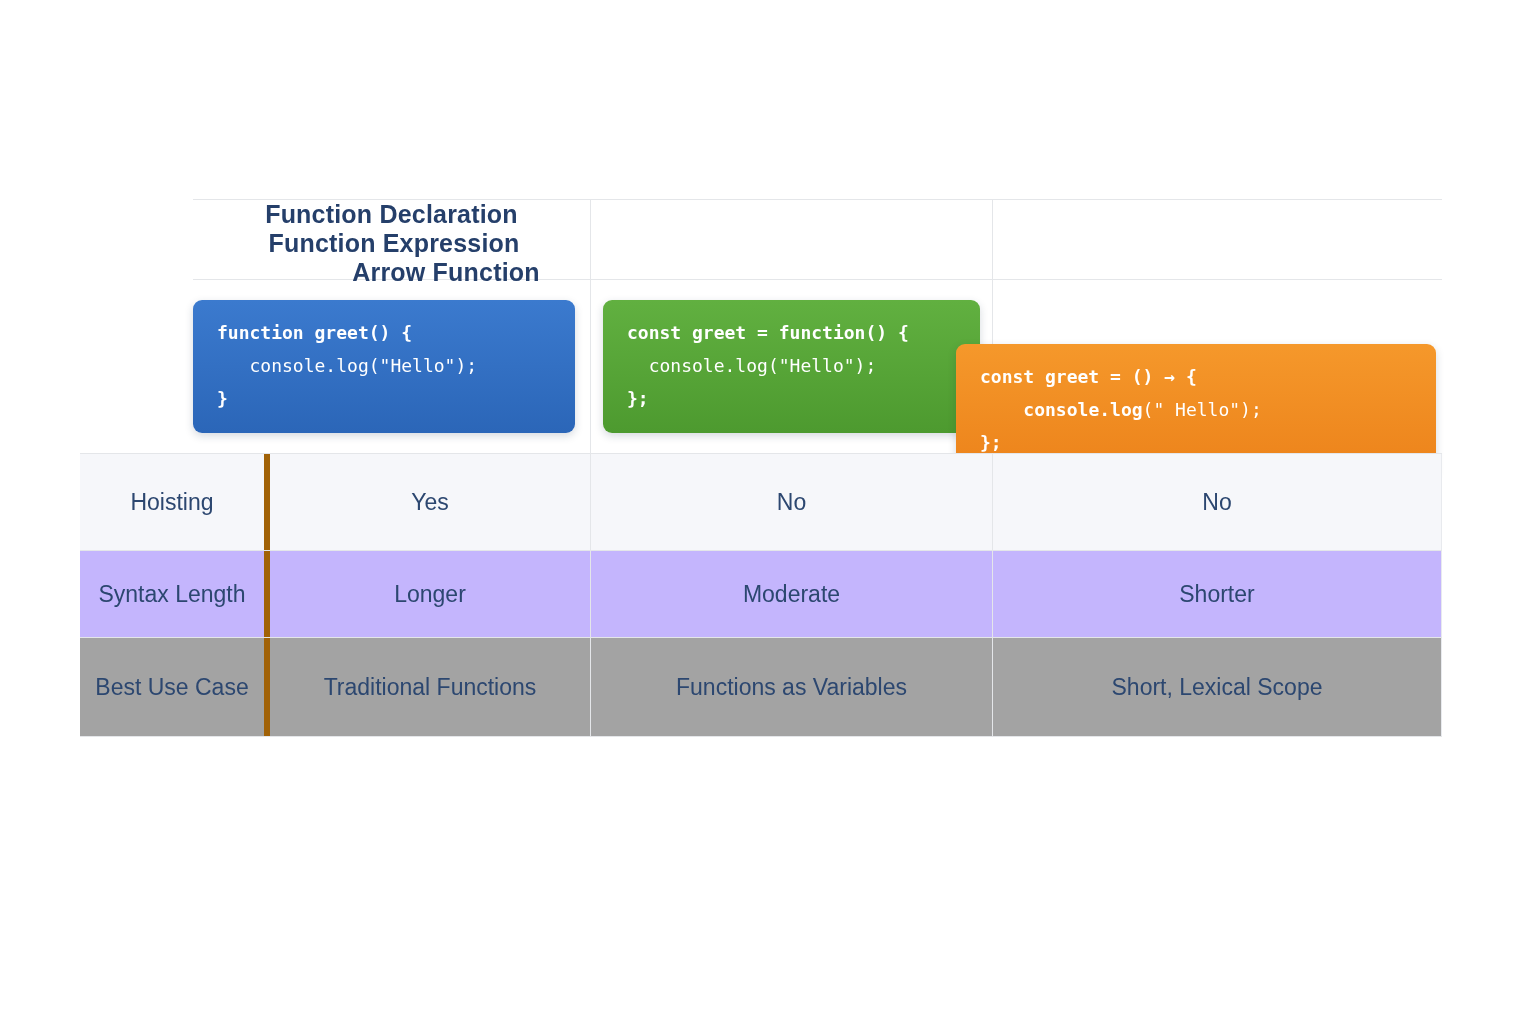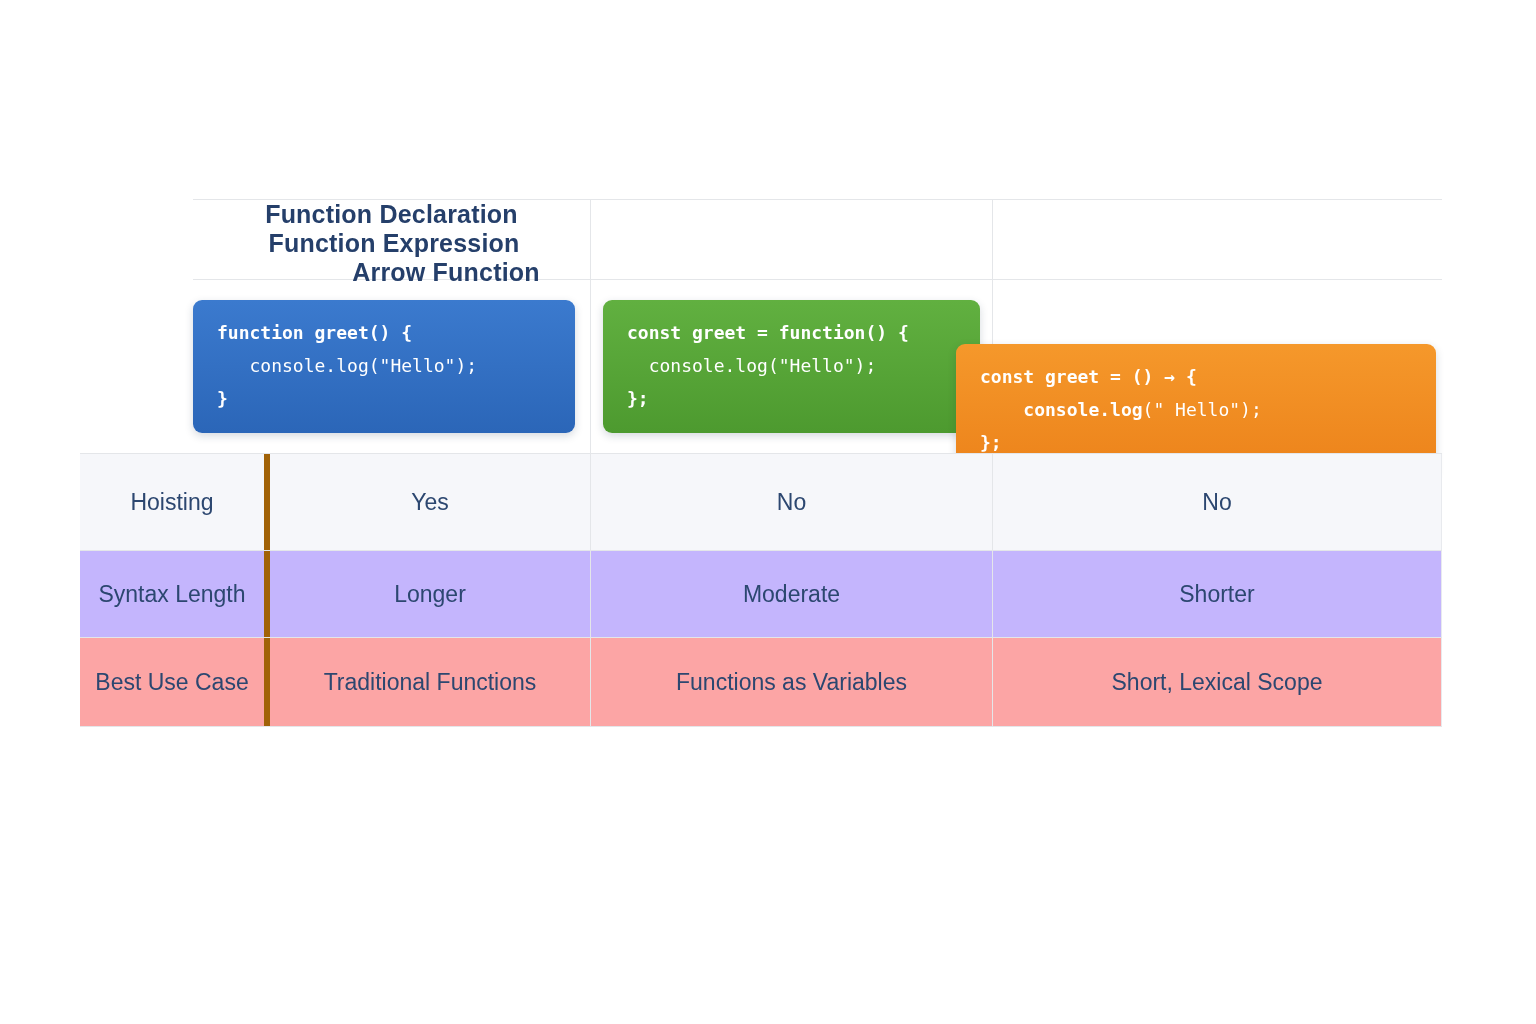--- a/index.html
+++ b/index.html
@@ -36,21 +36,21 @@
   .ln { white-space:pre; }
   .b  { font-weight:bold; }
 
   
   .row {
     position:absolute; left:80px; width:1362px;
     border-top:1px solid #e4e6e9; box-sizing:border-box; display:flex;
   }
   .r0 { top:453px; height:97px; background:#f6f7fa; }
   .r1 { top:550px; height:87px; background:#c4b5fd; }
-  .r2 { top:637px; height:90px; background:#fca5a5; border-bottom:1px solid #e4e6e9; }
+  .r2 { top:637px; height:100px; background:#a3a3a3; border-bottom:1px solid #e4e6e9; }
   .cell {
     display:flex; align-items:center; justify-content:center;
     font-size:23px; color:#2c4770; box-sizing:border-box; height:100%;
   }
   .cell-label { width:184px; }
   .cell-c1 { width:326px; border-left:6px solid #a16207; }
   .cell-c2 { width:402px; border-left:1px solid #e4e6e9; }
   .cell-c3 { width:450px; border-left:1px solid #e4e6e9; border-right:1px solid #e8eaee; }
 </style>
 </head>

